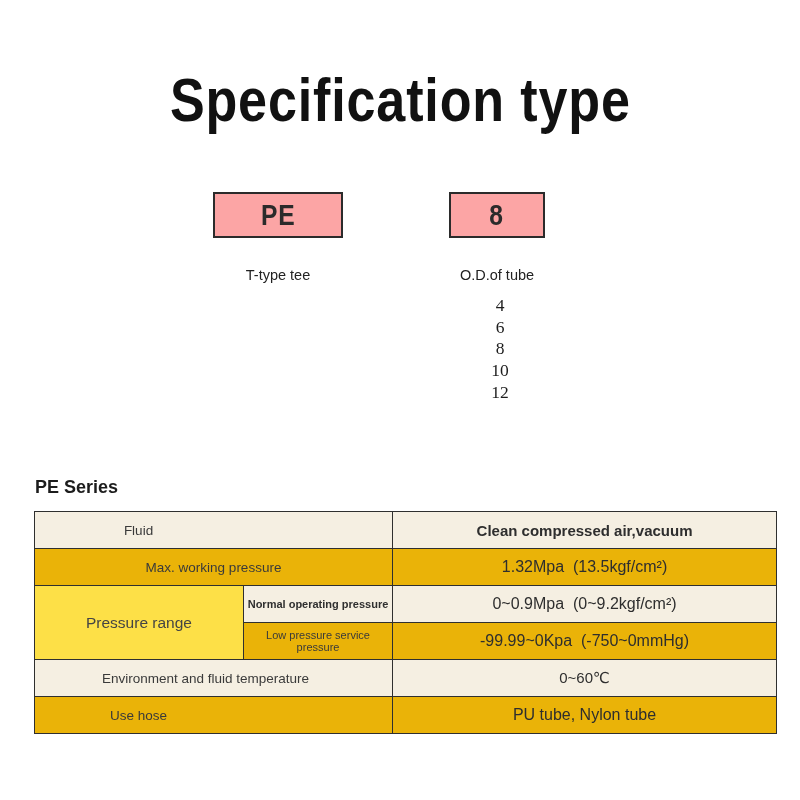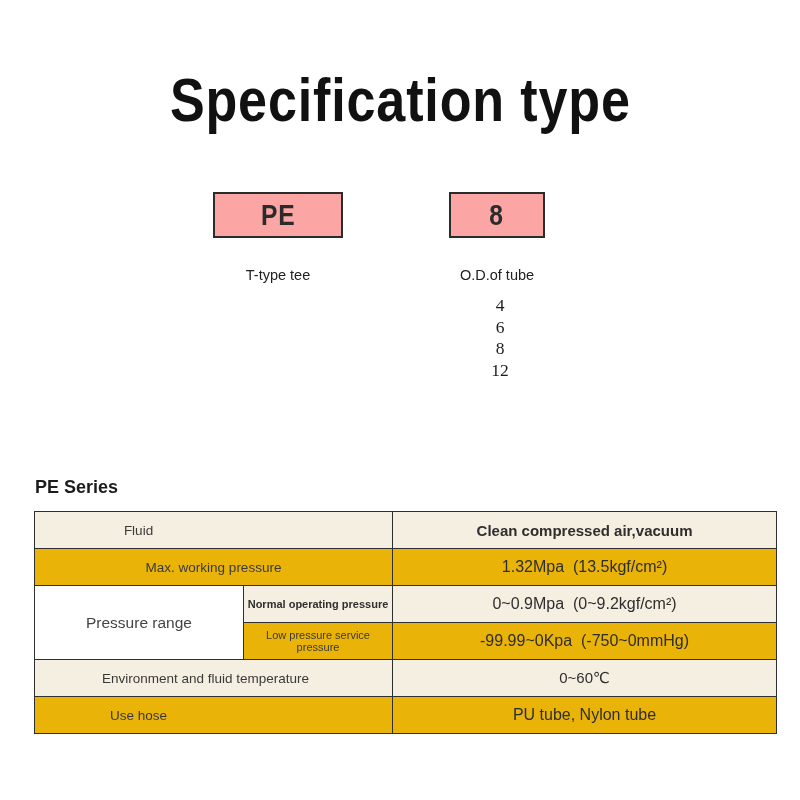--- a/index.html
+++ b/index.html
@@ -35,21 +35,21 @@
   
   .spec-table{position:absolute;top:511px;left:34px;width:742px;border-collapse:collapse;
               table-layout:fixed;}
   .spec-table td{border:1px solid #2f2f2f;height:36px;text-align:center;vertical-align:middle;
                  padding:0;overflow:hidden;}
   .row-beige{background:#f5efe2;}
   .row-white{background:#eab308;}
   td.lab{font-size:13.5px;color:#3a3a3a;}
   td.lab-left{padding-right:150px;}
   td.lab-mid{padding-right:16px;}
-  td.group{background:#ffffff;font-size:15.5px;color:#444444;}
+  td.group{background:#fde047;font-size:15.5px;color:#444444;}
   td.sub{font-size:11px;color:#3a3a3a;padding:0 2px;}
   td.sub-bold{font-weight:700;color:#2f2f2f;}
   td.val{font-size:16px;color:#2e2e2e;white-space:pre;margin-top:24px;}
   td.val-bold{font-weight:700;font-size:15px;}
   td.val-small{font-size:15px;}
 </style>
 </head>
 <body>
 
 <div id="page">
@@ -65,20 +65,21 @@
     <span class="code-text">8</span>
   </div>
 
   <div id="pe-caption" class="box-caption">T-type tee</div>
   <div id="size-caption" class="box-caption">O.D.of tube</div>
 
   <div class="size-list">
     <div>4</div>
     <div>6</div>
     <div>8</div>
+    <div>10</div>
     <div>12</div>
   </div>
 
   <div class="series-heading">PE Series</div>
 
   <table class="spec-table">
     <colgroup>
       <col style="width:209px">
       <col style="width:149px">
       <col style="width:384px">

